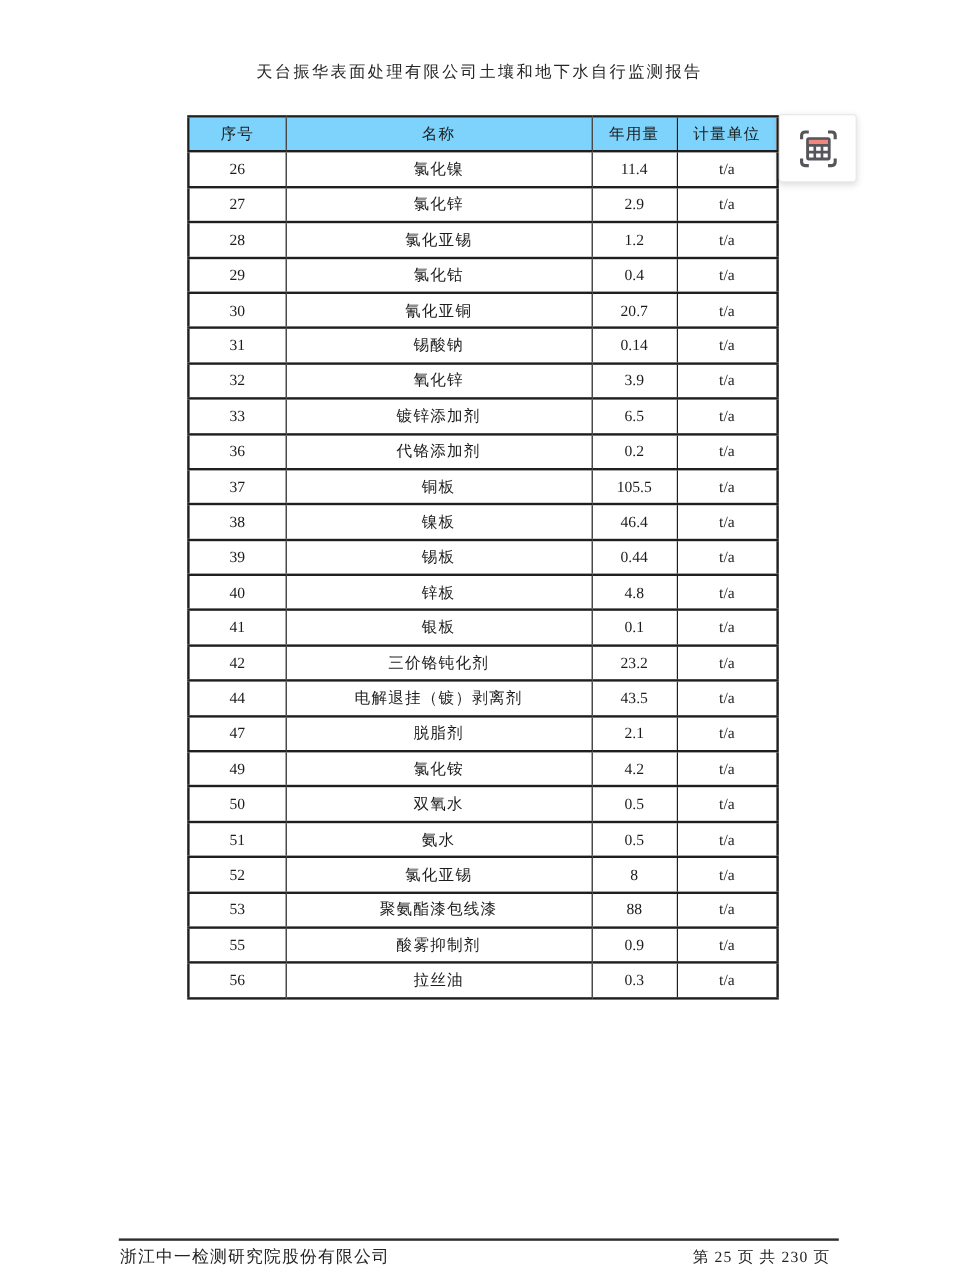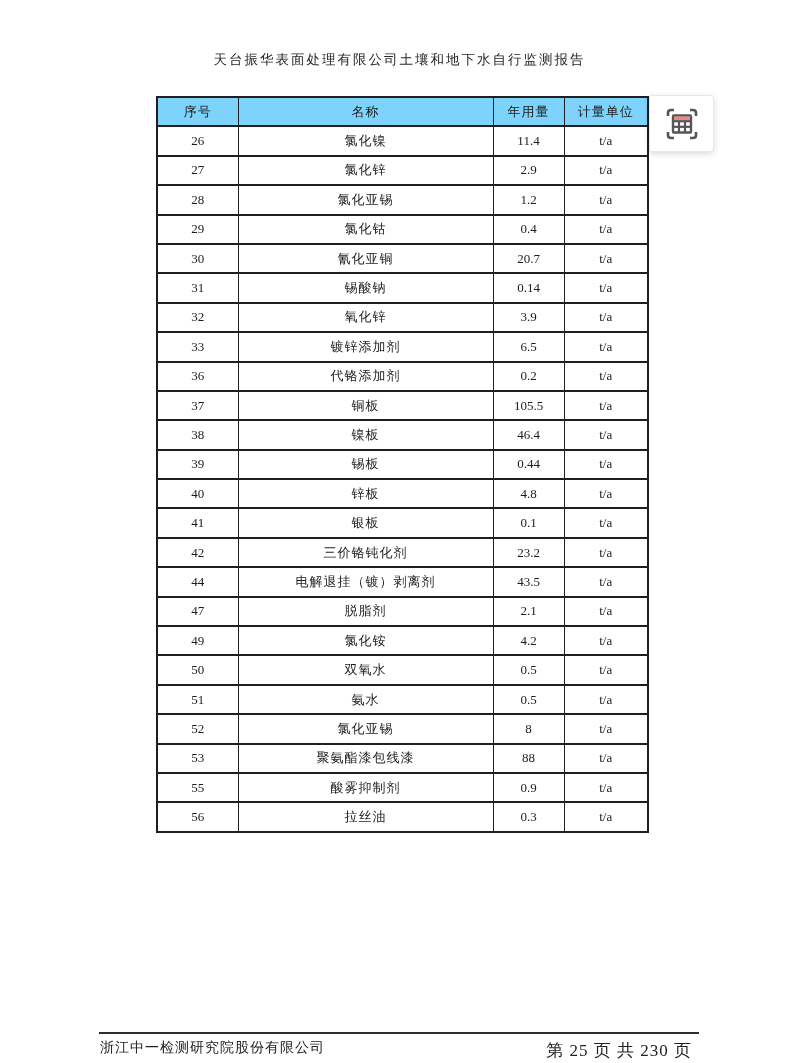--- a/index.html
+++ b/index.html
@@ -60,21 +60,21 @@
   .footer-line {
     position:absolute; left:99px; top:1032px;
     width:600px; height:2px; background:#2e2e2e;
   }
   .footer-company {
     position:absolute; left:100px; top:1039px;
     font-size:14px; letter-spacing:1px; color:#222222;
   }
   .footer-page {
     position:absolute; right:107px; top:1039px;
-    font-size:17px; letter-spacing:1px; color:#222222;
+    font-size:13px; letter-spacing:1px; color:#222222;
   }
 </style>
 </head>
 <body>
 
 <div class="page">
 
   <div class="doc-title">天台振华表面处理有限公司土壤和地下水自行监测报告</div>
 
   <table class="usage">

